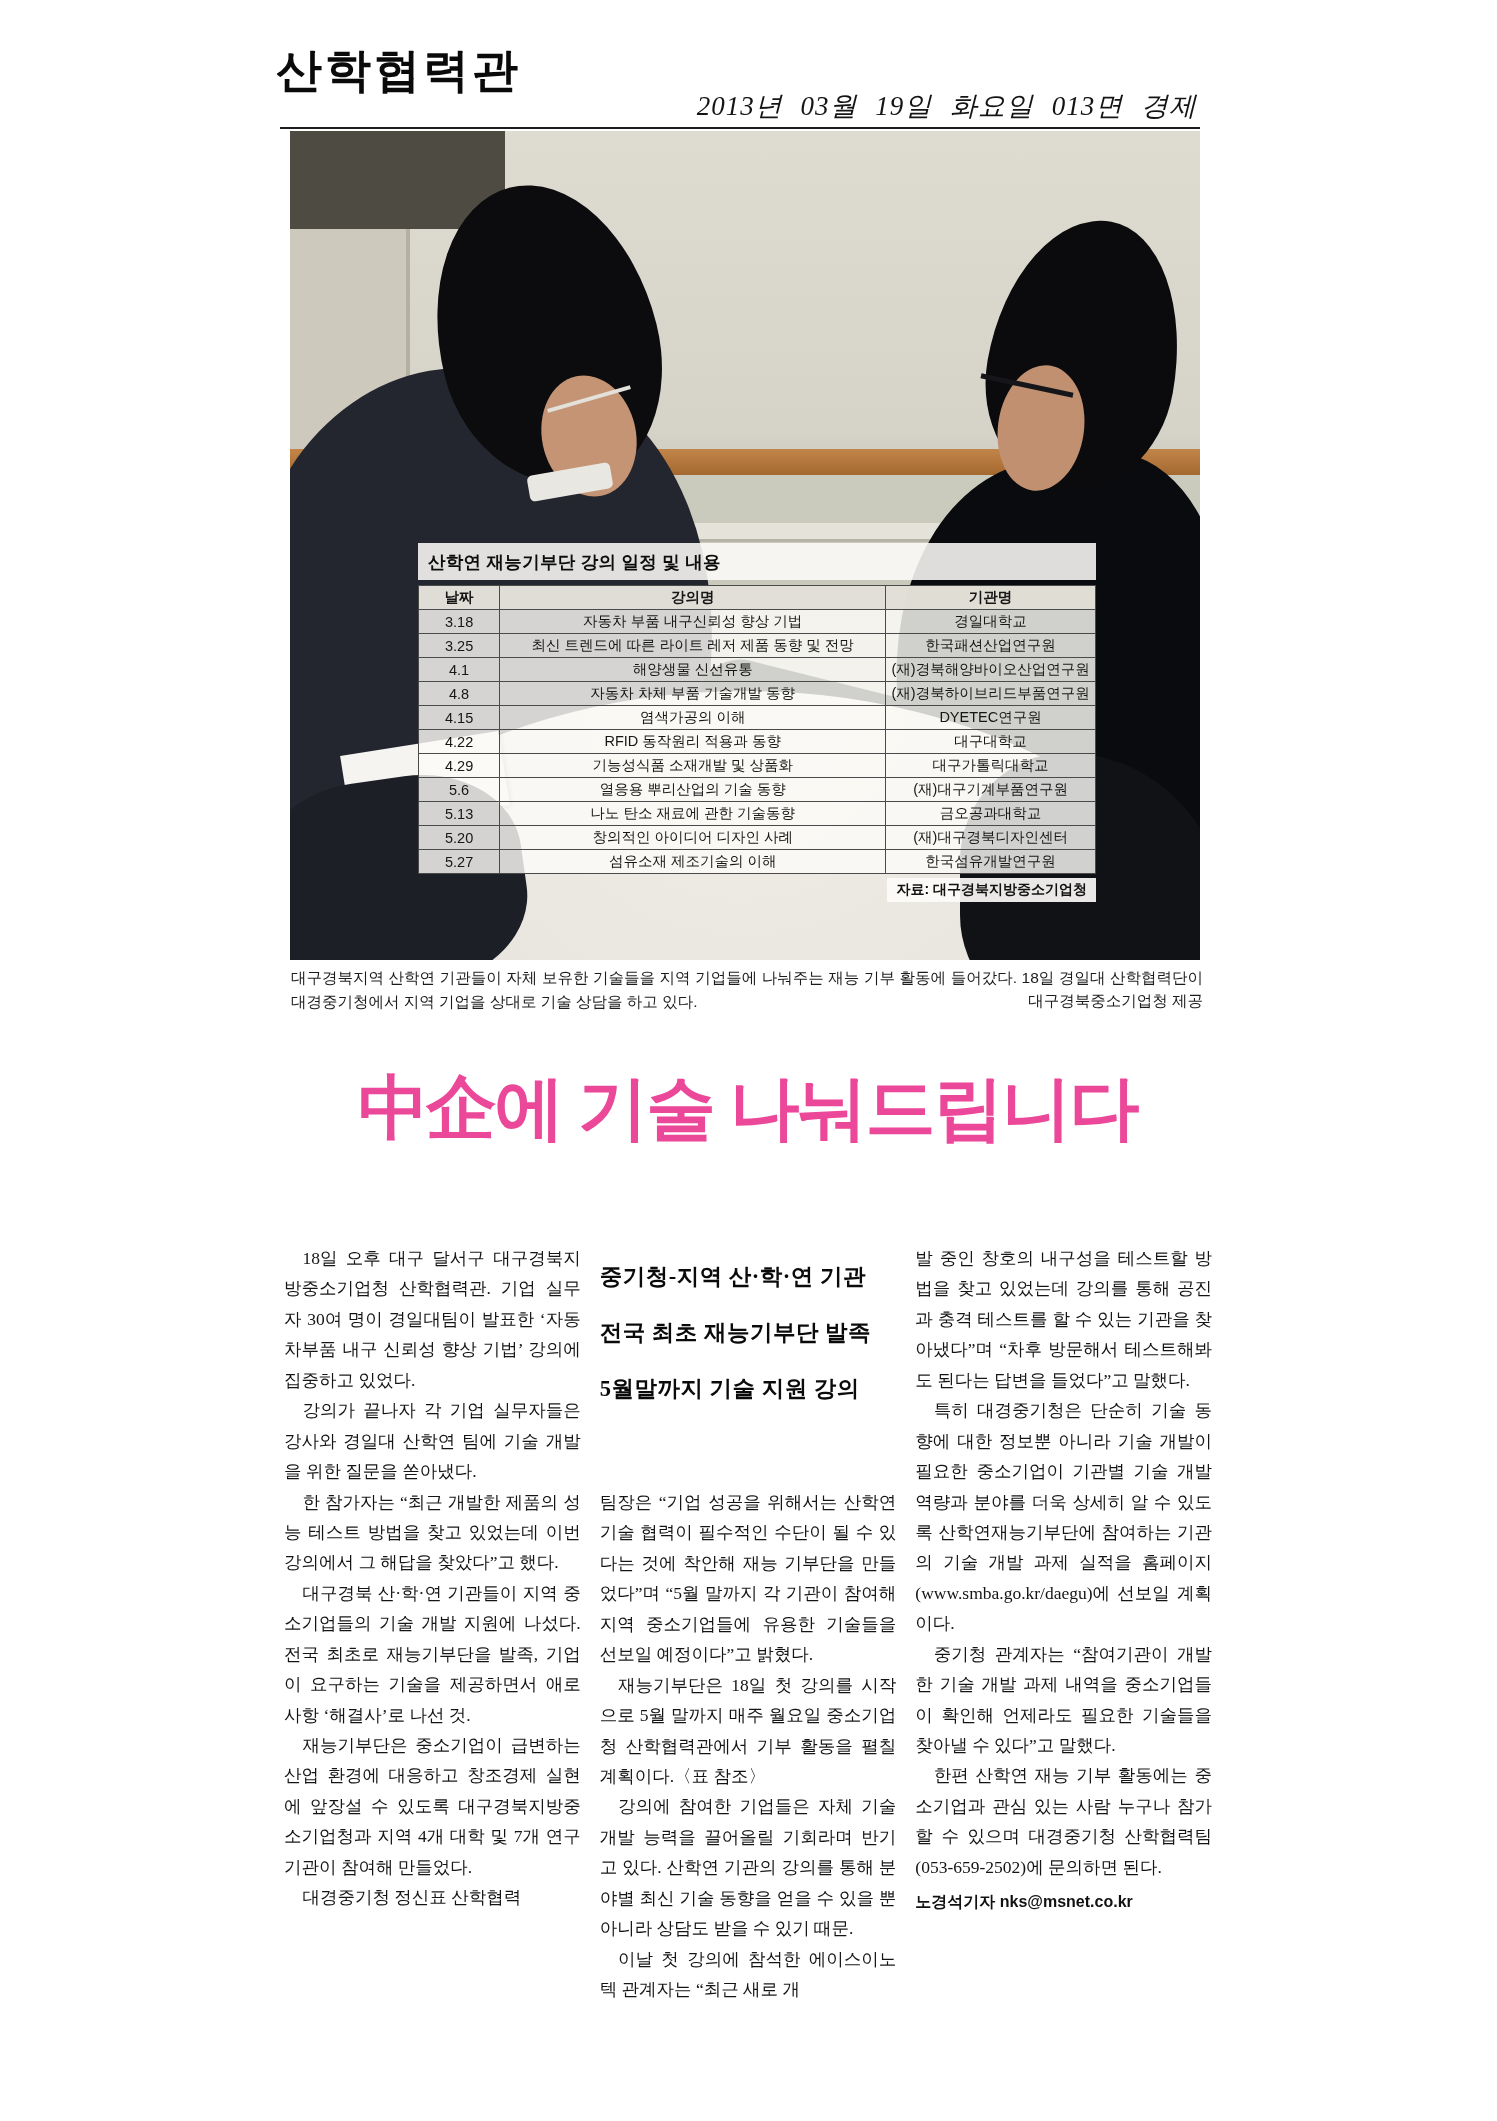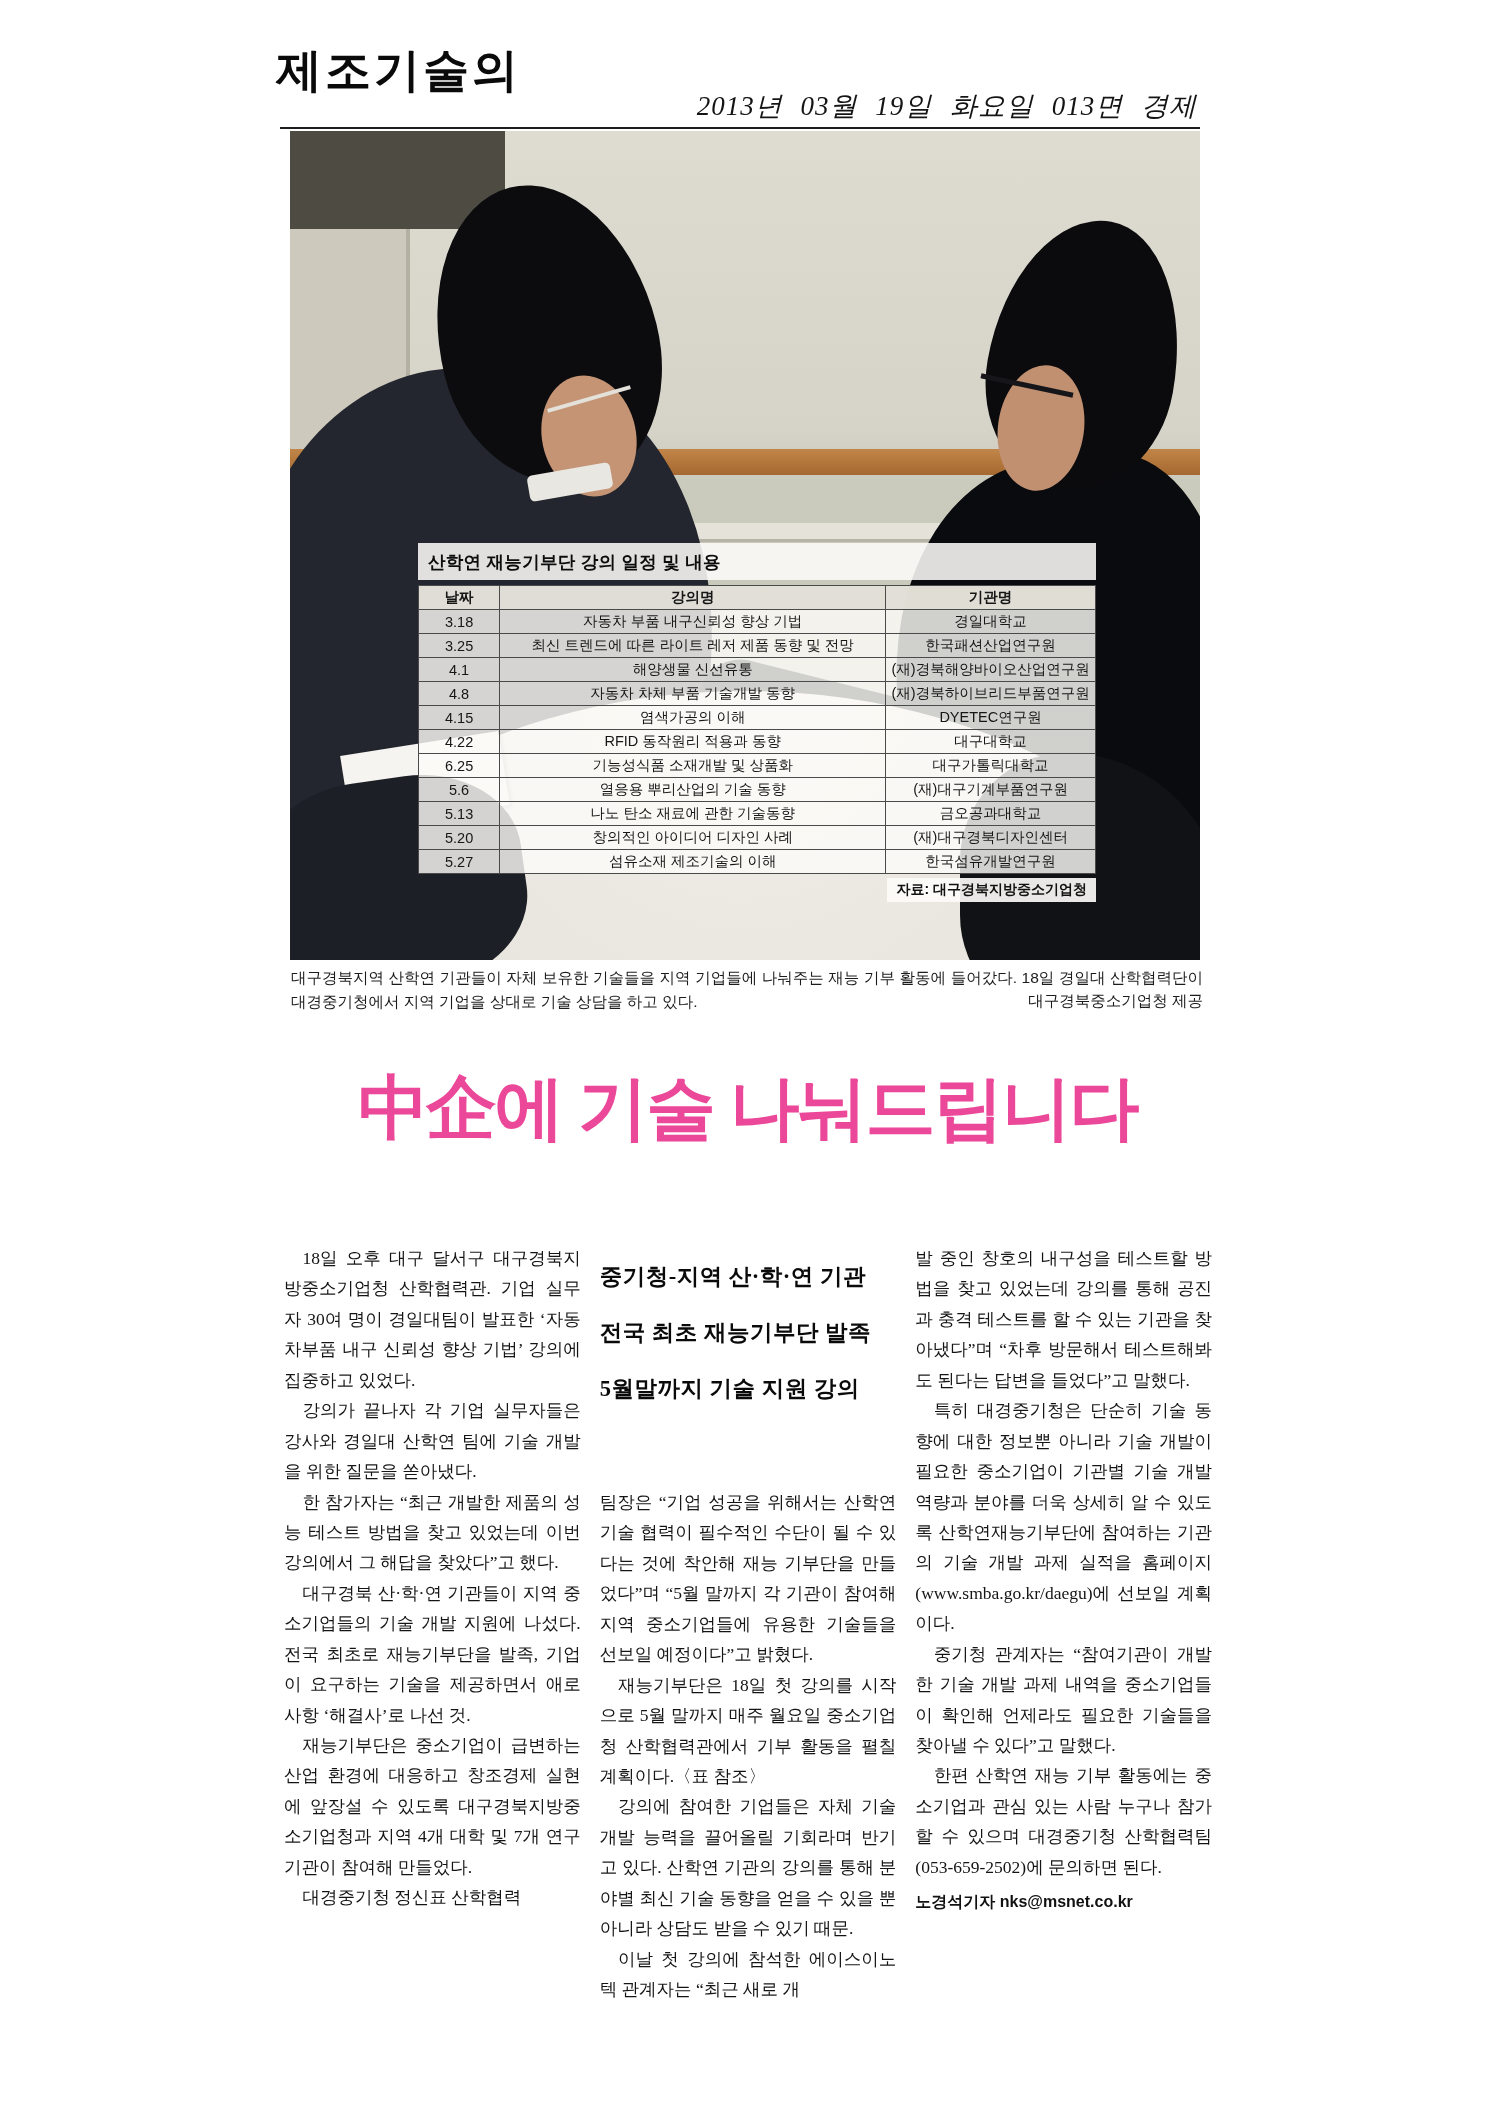--- a/index.html
+++ b/index.html
@@ -90,21 +90,21 @@
   .subhead-line { font-size:22.5px; font-weight:700; line-height:56px;
                   letter-spacing:.5px; color:#0a0a0a; white-space:nowrap; }
   .byline { text-align:left; margin-top:6px; font-family:"Liberation Sans", sans-serif;
             font-size:16px; font-weight:600; color:#111; }
 </style>
 </head>
 <body>
 
 <div class="page">
 
-  <div class="masthead">제조기술의</div>
+  <div class="masthead">산학협력관</div>
   <div class="dateline">2013년 03월 19일 화요일 013면 경제</div>
   <div class="head-rule"></div>
 
   <div class="photo">
     <div class="shape ph-cabinet"></div>
     <div class="shape ph-chairtop"></div>
     <div class="shape ph-stripe"></div>
     <div class="shape ph-bgtable"></div>
     <div class="shape ph-bgtable-leg"></div>
     <div class="shape ph-l-body"></div>
@@ -157,21 +157,21 @@
               <td>4.15</td>
               <td>염색가공의 이해</td>
               <td>DYETEC연구원</td>
             </tr>
             <tr>
               <td>4.22</td>
               <td>RFID 동작원리 적용과 동향</td>
               <td>대구대학교</td>
             </tr>
             <tr>
-              <td>6.25</td>
+              <td>4.29</td>
               <td>기능성식품 소재개발 및 상품화</td>
               <td>대구가톨릭대학교</td>
             </tr>
             <tr>
               <td>5.6</td>
               <td>열응용 뿌리산업의 기술 동향</td>
               <td>(재)대구기계부품연구원</td>
             </tr>
             <tr>
               <td>5.13</td>

